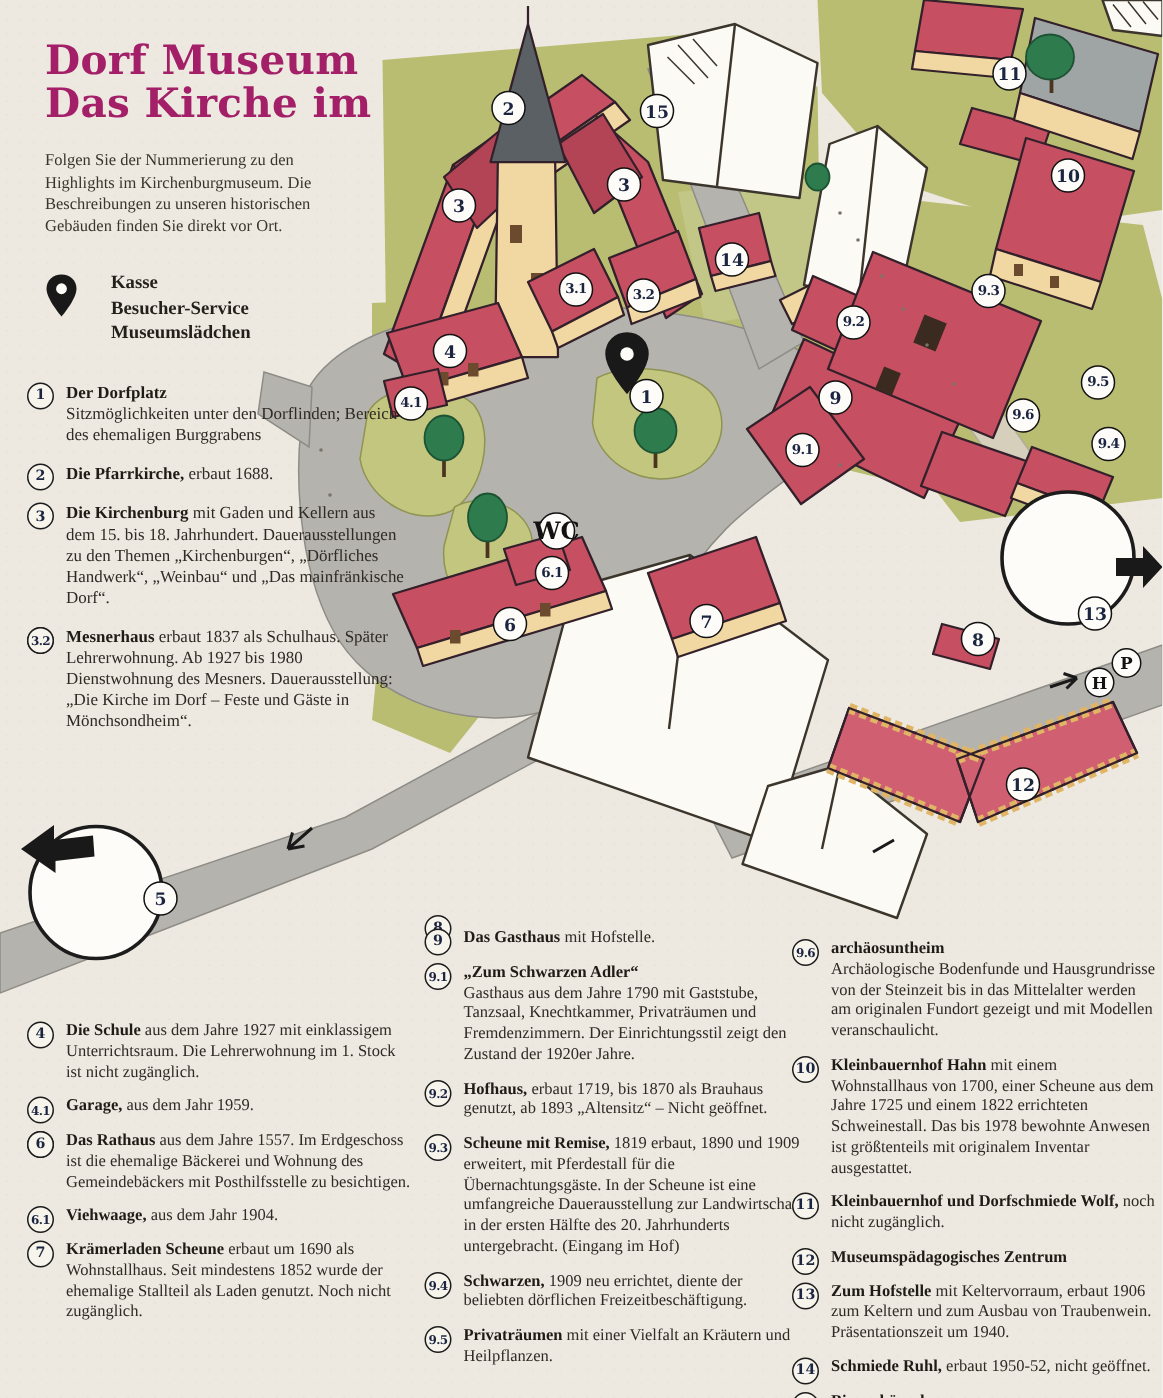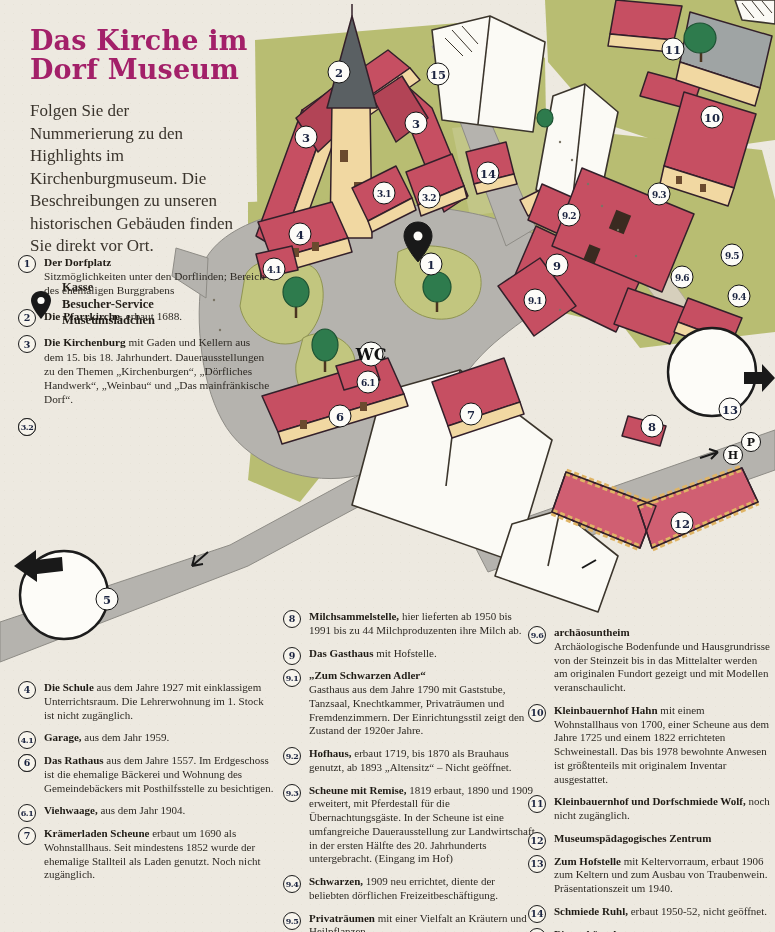--- a/index.html
+++ b/index.html
@@ -5,22 +5,22 @@
   html,body{margin:0;padding:0;}
   #stage{position:relative;width:775px;height:932px;background:#ede9e0;overflow:hidden;
          font-family:"Liberation Serif",serif;color:#2e2a24;}
   #stage::after{content:"";position:absolute;inset:0;pointer-events:none;
         background-image:radial-gradient(#e2ddd1 0.7px, transparent 0.7px);background-size:9px 9px;opacity:.45;}
   svg.map{position:absolute;left:0;top:0;z-index:1;}
   
   .hdr{position:absolute;left:30px;top:26px;width:235px;z-index:3;}
   .title{font-family:"DejaVu Serif",serif;font-weight:bold;font-size:27px;line-height:1.08;
          color:#a32069;letter-spacing:.2px;}
-  .intro{margin-top:16px;width:205px;font-size:17px;line-height:1.32;color:#3a342c;}
-  .kasse{margin-top:22px;display:flex;gap:10px;align-items:center;}
+  .intro{margin-top:16px;width:205px;font-size:11px;line-height:1.32;color:#3a342c;}
+  .kasse{margin-top:22px;display:flex;gap:22px;align-items:flex-start;}
   .kasse .pin{flex:0 0 auto;margin-top:2px;}
   .kasse .kl{font-weight:bold;font-size:12.5px;line-height:1.3;color:#231f19;}
   
   .col{position:absolute;z-index:3;}
   #col-top{left:18px;top:255px;width:252px;}
   #col-bl{left:18px;top:681px;width:258px;}
   #col-bm{left:283px;top:610px;width:252px;}
   #col-br{left:528px;top:626px;width:243px;}
   .li{position:relative;padding-left:26px;margin-bottom:9px;font-size:11px;line-height:1.25;}
   .li b{color:#1f1b15;}
@@ -254,54 +254,54 @@
       <div class="mm" style="left: 730px; top: 409px;">13</div>
       <div class="mm" style="left: 488px; top: 173px;">14</div>
       <div class="mm" style="left: 438px; top: 74px;">15</div>
       <div class="ml ml-wc" style="left: 371px; top: 354px;">WC</div>
       <div class="ml ml-h" style="left: 733px; top: 455px;">H</div>
       <div class="ml ml-p" style="left: 751px; top: 442px;">P</div>
     </div>
 
   <div class="hdr">
     <div class="title">
+      <div>Dorf Museum</div>
       <div>Das Kirche im</div>
-      <div>Dorf Museum</div>
     </div>
     <div class="intro">Folgen Sie der Nummerierung zu den Highlights im Kirchenburgmuseum. Die Beschreibungen zu unseren historischen Gebäuden finden Sie direkt vor Ort.</div>
     <div class="kasse">
       <svg class="pin" width="22" height="30" viewBox="0 0 22 30">
         <path d="M11,29 C11,29 1,17.5 1,10.5 C1,5 5.3,1 11,1 C16.7,1 21,5 21,10.5 C21,17.5 11,29 11,29 Z" fill="#191919"></path>
         <circle cx="11" cy="10.5" r="3.6" fill="#fdfcf8"></circle>
       </svg>
       <div class="kl">
         <div>Kasse</div>
         <div>Besucher-Service</div>
         <div>Museumslädchen</div>
       </div>
     </div>
   </div>
 
   <div class="col" id="col-top">
       <div class="li"><span class="num">1</span><span class="bd blk"><b>Der Dorfplatz</b> Sitzmöglichkeiten unter den Dorflinden; Bereich des ehemaligen Burggrabens</span></div>
       <div class="li"><span class="num">2</span><span class="bd"><b>Die Pfarrkirche,</b> erbaut 1688.</span></div>
       <div class="li"><span class="num">3</span><span class="bd"><b>Die Kirchenburg</b> mit Gaden und Kellern aus dem 15. bis 18. Jahrhundert. Dauerausstellungen zu den Themen „Kirchenburgen“, „Dörfliches Handwerk“, „Weinbau“ und „Das mainfränkische Dorf“.</span></div>
       <div class="li"><span class="num sub">3.1</span></div>
-      <div class="li"><span class="num sub">3.2</span></div>
+      <div class="li"><span class="num sub">3.2</span><span class="bd"><b>Mesnerhaus</b> erbaut 1837 als Schulhaus. Später Lehrerwohnung. Ab 1927 bis 1980 Dienstwohnung des Mesners. Dauerausstellung: „Die Kirche im Dorf – Feste und Gäste in Mönchsondheim“.</span></div>
     </div>
   <div class="col" id="col-bl">
       <div class="li"><span class="num">4</span><span class="bd"><b>Die Schule</b> aus dem Jahre 1927 mit einklassigem Unterrichtsraum. Die Lehrerwohnung im 1. Stock ist nicht zugänglich.</span></div>
       <div class="li"><span class="num sub">4.1</span><span class="bd"><b>Garage,</b> aus dem Jahr 1959.</span></div>
       <div class="li"><span class="num">5</span></div>
       <div class="li"><span class="num">6</span><span class="bd"><b>Das Rathaus</b> aus dem Jahre 1557. Im Erdgeschoss ist die ehemalige Bäckerei und Wohnung des Gemeindebäckers mit Posthilfsstelle zu besichtigen.</span></div>
       <div class="li"><span class="num sub">6.1</span><span class="bd"><b>Viehwaage,</b> aus dem Jahr 1904.</span></div>
       <div class="li"><span class="num">7</span><span class="bd"><b>Krämerladen Scheune</b> erbaut um 1690 als Wohnstallhaus. Seit mindestens 1852 wurde der ehemalige Stallteil als Laden genutzt. Noch nicht zugänglich.</span></div>
     </div>
   <div class="col" id="col-bm">
-      <div class="li"><span class="num">8</span><span class="bd"><b>Milchsammelstelle,</b> hier lieferten ab 1950 bis 1991 bis zu 44 Milchproduzenten ihre Milch ab.</span></div>
+      <div class="li"><span class="num">8</span></div>
       <div class="li"><span class="num">9</span><span class="bd"><b>Das Gasthaus</b> mit Hofstelle.</span></div>
       <div class="li"><span class="num sub">9.1</span><span class="bd blk"><b>„Zum Schwarzen Adler“</b> Gasthaus aus dem Jahre 1790 mit Gaststube, Tanzsaal, Knechtkammer, Privaträumen und Fremdenzimmern. Der Einrichtungsstil zeigt den Zustand der 1920er Jahre.</span></div>
       <div class="li"><span class="num sub">9.2</span><span class="bd"><b>Hofhaus,</b> erbaut 1719, bis 1870 als Brauhaus genutzt, ab 1893 „Altensitz“ – Nicht geöffnet.</span></div>
       <div class="li"><span class="num sub">9.3</span><span class="bd"><b>Scheune mit Remise,</b> 1819 erbaut, 1890 und 1909 erweitert, mit Pferdestall für die Übernachtungsgäste. In der Scheune ist eine umfangreiche Dauerausstellung zur Landwirtschaft in der ersten Hälfte des 20. Jahrhunderts untergebracht. (Eingang im Hof)</span></div>
       <div class="li"><span class="num sub">9.4</span><span class="bd"><b>Schwarzen,</b> 1909 neu errichtet, diente der beliebten dörflichen Freizeitbeschäftigung.</span></div>
       <div class="li"><span class="num sub">9.5</span><span class="bd"><b>Privaträumen</b> mit einer Vielfalt an Kräutern und Heilpflanzen.</span></div>
     </div>
   <div class="col" id="col-br">
       <div class="li"><span class="num sub">9.6</span><span class="bd blk"><b>archäosuntheim</b> Archäologische Bodenfunde und Hausgrundrisse von der Steinzeit bis in das Mittelalter werden am originalen Fundort gezeigt und mit Modellen veranschaulicht.</span></div>
       <div class="li"><span class="num">10</span><span class="bd"><b>Kleinbauernhof Hahn</b> mit einem Wohnstallhaus von 1700, einer Scheune aus dem Jahre 1725 und einem 1822 errichteten Schweinestall. Das bis 1978 bewohnte Anwesen ist größtenteils mit originalem Inventar ausgestattet.</span></div>

